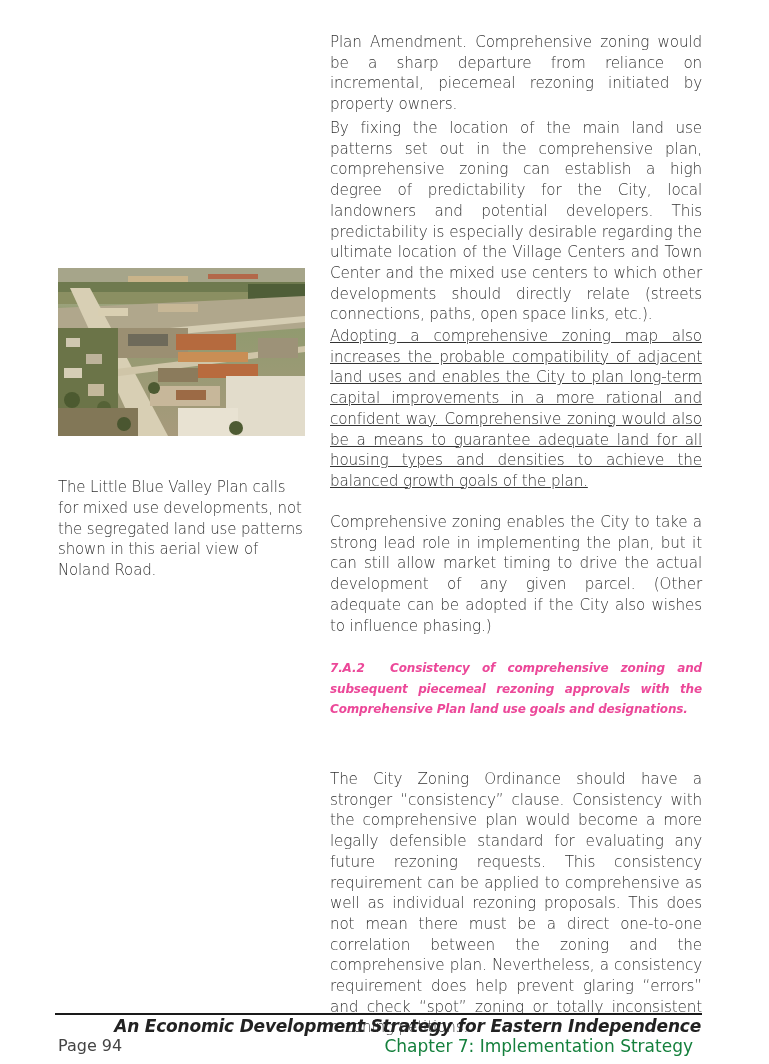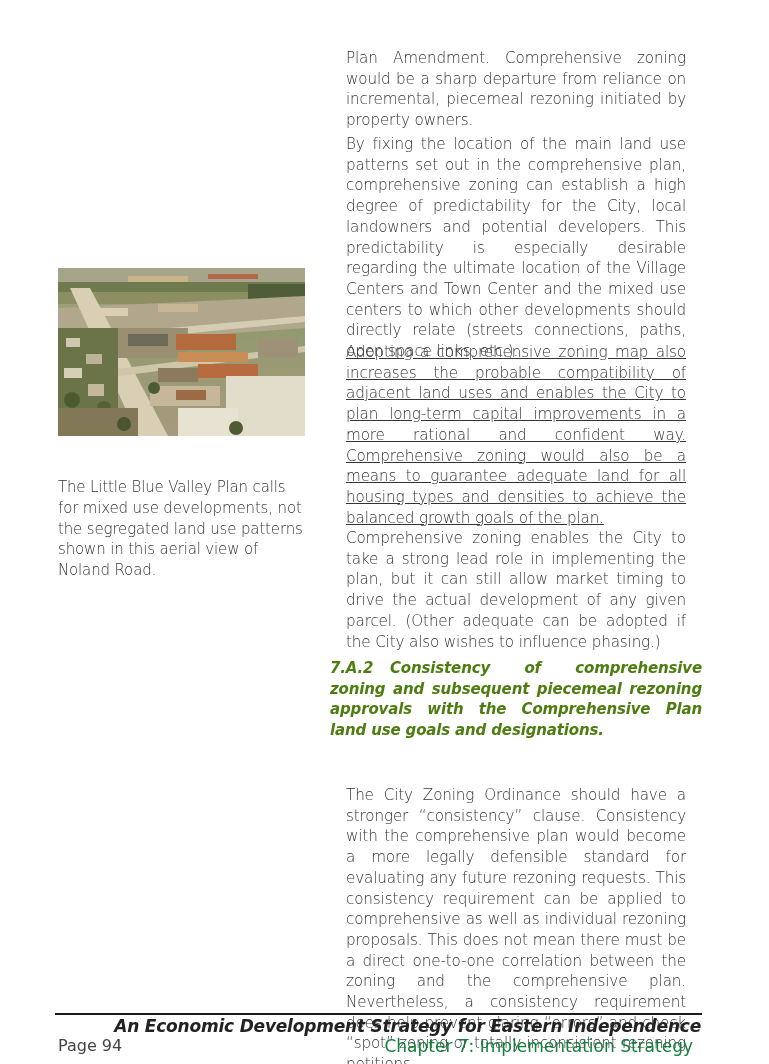--- a/index.html
+++ b/index.html
@@ -1,25 +1,25 @@
 <!DOCTYPE html>
 <html><head>
 <meta charset="utf-8">
 <style>
   html, body { margin: 0; padding: 0; background: #ffffff; }
   body { width: 769px; height: 1064px; position: relative; overflow: hidden;
          font-family: "DejaVu Sans", sans-serif; color: #2a2a2a; }
   .col { position: absolute; left: 330px; width: 372px; font-size: 15.2px; line-height: 20.7px;
          text-align: justify; letter-spacing: -0.15px; font-weight: 300; color: #333; }
-  .col p { margin: 16px; }
+  .col p { margin: 0; }
   #p1 { top: 32px; }
   #p2 { top: 118px; }
   #p3 { top: 326px; text-decoration: underline; }
   #p4 { top: 512px; }
-  #heading { top: 658px; font-style: italic; font-weight: bold; font-size: 15px; line-height: 20.7px; color: #4d7c0f; }
+  #heading { top: 658px; font-style: italic; font-weight: bold; font-size: 12px; line-height: 20.7px; color: #ec4899; }
   #heading .num { display: inline-block; width: 60px; }
   #p5 { top: 769px; }
   .photo { position: absolute; left: 58px; top: 268px; width: 247px; height: 168px; overflow: hidden; }
   .photo svg { display: block; width: 100%; height: 100%; }
   .caption { position: absolute; left: 58px; top: 450px; width: 252px; font-size: 15px; line-height: 20.8px;
              font-weight: 300; color: #333; letter-spacing: -0.15px; margin-top: 27px; }
   .rule { position: absolute; left: 55px; top: 1013px; width: 647px; height: 2px; background: #1a1a1a; }
   .footer-title { position: absolute; right: 68px; top: 1016px; font-style: italic; font-weight: bold;
                   font-size: 17px; line-height: 20px; color: #222; letter-spacing: -0.2px; }
   .page-num { position: absolute; left: 58px; top: 1038px; font-size: 16px; line-height: 16px; color: #444; }

